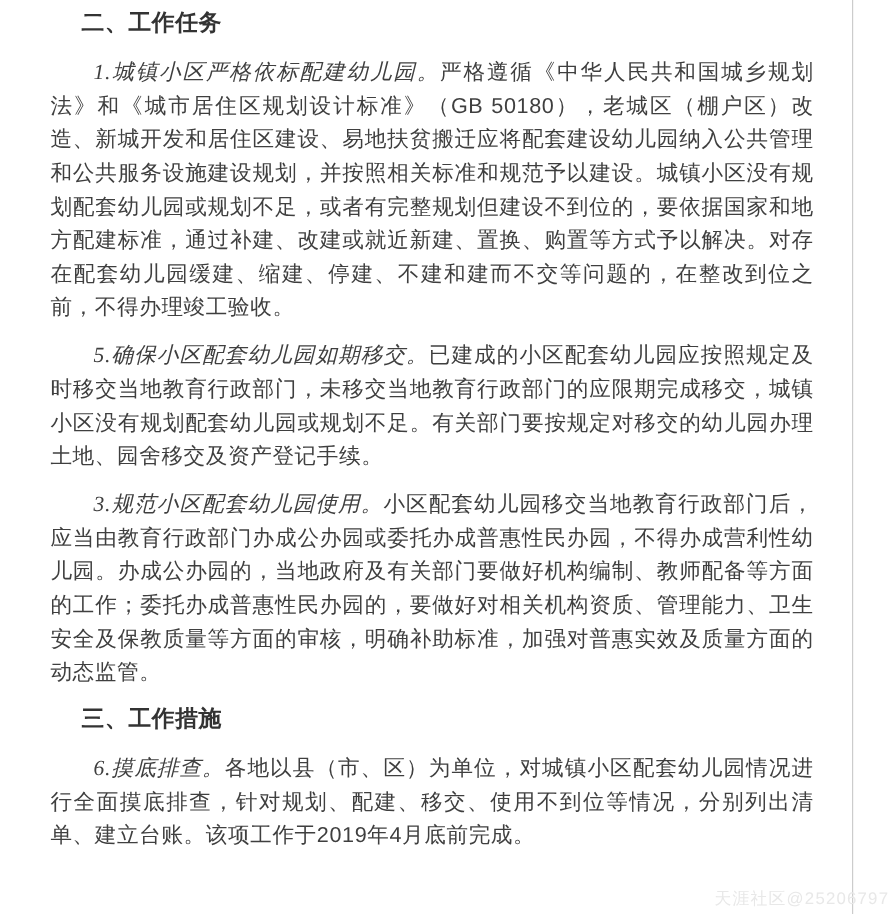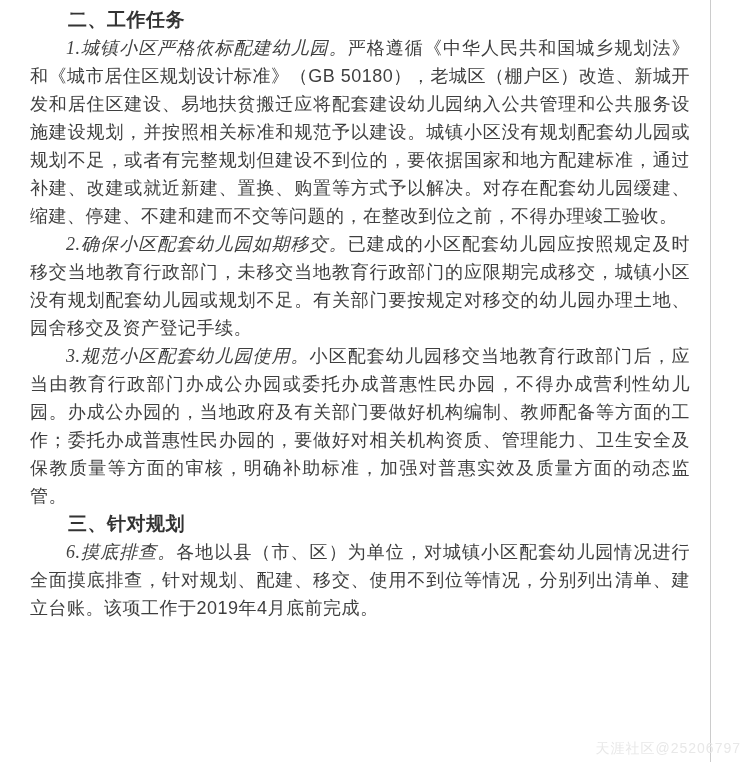--- a/index.html
+++ b/index.html
@@ -29,21 +29,21 @@
   .content h2 {
     margin: 0;
     padding: 0;
     font-size: 19px;
     font-weight: bold;
     color: #333333;
     line-height: 28px;
     text-indent: 2em;
   }
   .content p {
-    margin: 0;
+    margin: 12px;
     padding: 0;
     text-indent: 2em;
   }
   .lead {
     font-style: italic;
     font-family: "Liberation Serif", "DejaVu Serif", serif;
   }
   .vline {
     position: absolute;
     left: 710px;
@@ -65,25 +65,25 @@
 </head>
 <body>
 
 <div class="page">
   <div class="content">
 
     <h2>二、工作任务</h2>
 
     <p><span class="lead">1.城镇小区严格依标配建幼儿园。</span><span>严格遵循《中华人民共和国城乡规划法》和《城市居住区规划设计标准》（GB 50180），老城区（棚户区）改造、新城开发和居住区建设、易地扶贫搬迁应将配套建设幼儿园纳入公共管理和公共服务设施建设规划，并按照相关标准和规范予以建设。城镇小区没有规划配套幼儿园或规划不足，或者有完整规划但建设不到位的，要依据国家和地方配建标准，通过补建、改建或就近新建、置换、购置等方式予以解决。对存在配套幼儿园缓建、缩建、停建、不建和建而不交等问题的，在整改到位之前，不得办理竣工验收。</span></p>
 
-    <p><span class="lead">2.确保小区配套幼儿园如期移交。</span><span>已建成的小区配套幼儿园应按照规定及时移交当地教育行政部门，未移交当地教育行政部门的应限期完成移交，城镇小区没有规划配套幼儿园或规划不足。有关部门要按规定对移交的幼儿园办理土地、园舍移交及资产登记手续。</span></p>
+    <p><span class="lead">5.确保小区配套幼儿园如期移交。</span><span>已建成的小区配套幼儿园应按照规定及时移交当地教育行政部门，未移交当地教育行政部门的应限期完成移交，城镇小区没有规划配套幼儿园或规划不足。有关部门要按规定对移交的幼儿园办理土地、园舍移交及资产登记手续。</span></p>
 
     <p><span class="lead">3.规范小区配套幼儿园使用。</span><span>小区配套幼儿园移交当地教育行政部门后，应当由教育行政部门办成公办园或委托办成普惠性民办园，不得办成营利性幼儿园。办成公办园的，当地政府及有关部门要做好机构编制、教师配备等方面的工作；委托办成普惠性民办园的，要做好对相关机构资质、管理能力、卫生安全及保教质量等方面的审核，明确补助标准，加强对普惠实效及质量方面的动态监管。</span></p>
 
-    <h2>三、针对规划</h2>
+    <h2>三、工作措施</h2>
 
     <p><span class="lead">6.摸底排查。</span><span>各地以县（市、区）为单位，对城镇小区配套幼儿园情况进行全面摸底排查，针对规划、配建、移交、使用不到位等情况，分别列出清单、建立台账。该项工作于2019年4月底前完成。</span></p>
 
 
   </div>
 
   <div class="vline"></div>
 
   <div class="watermark">天涯社区@25206797</div>
 </div>

